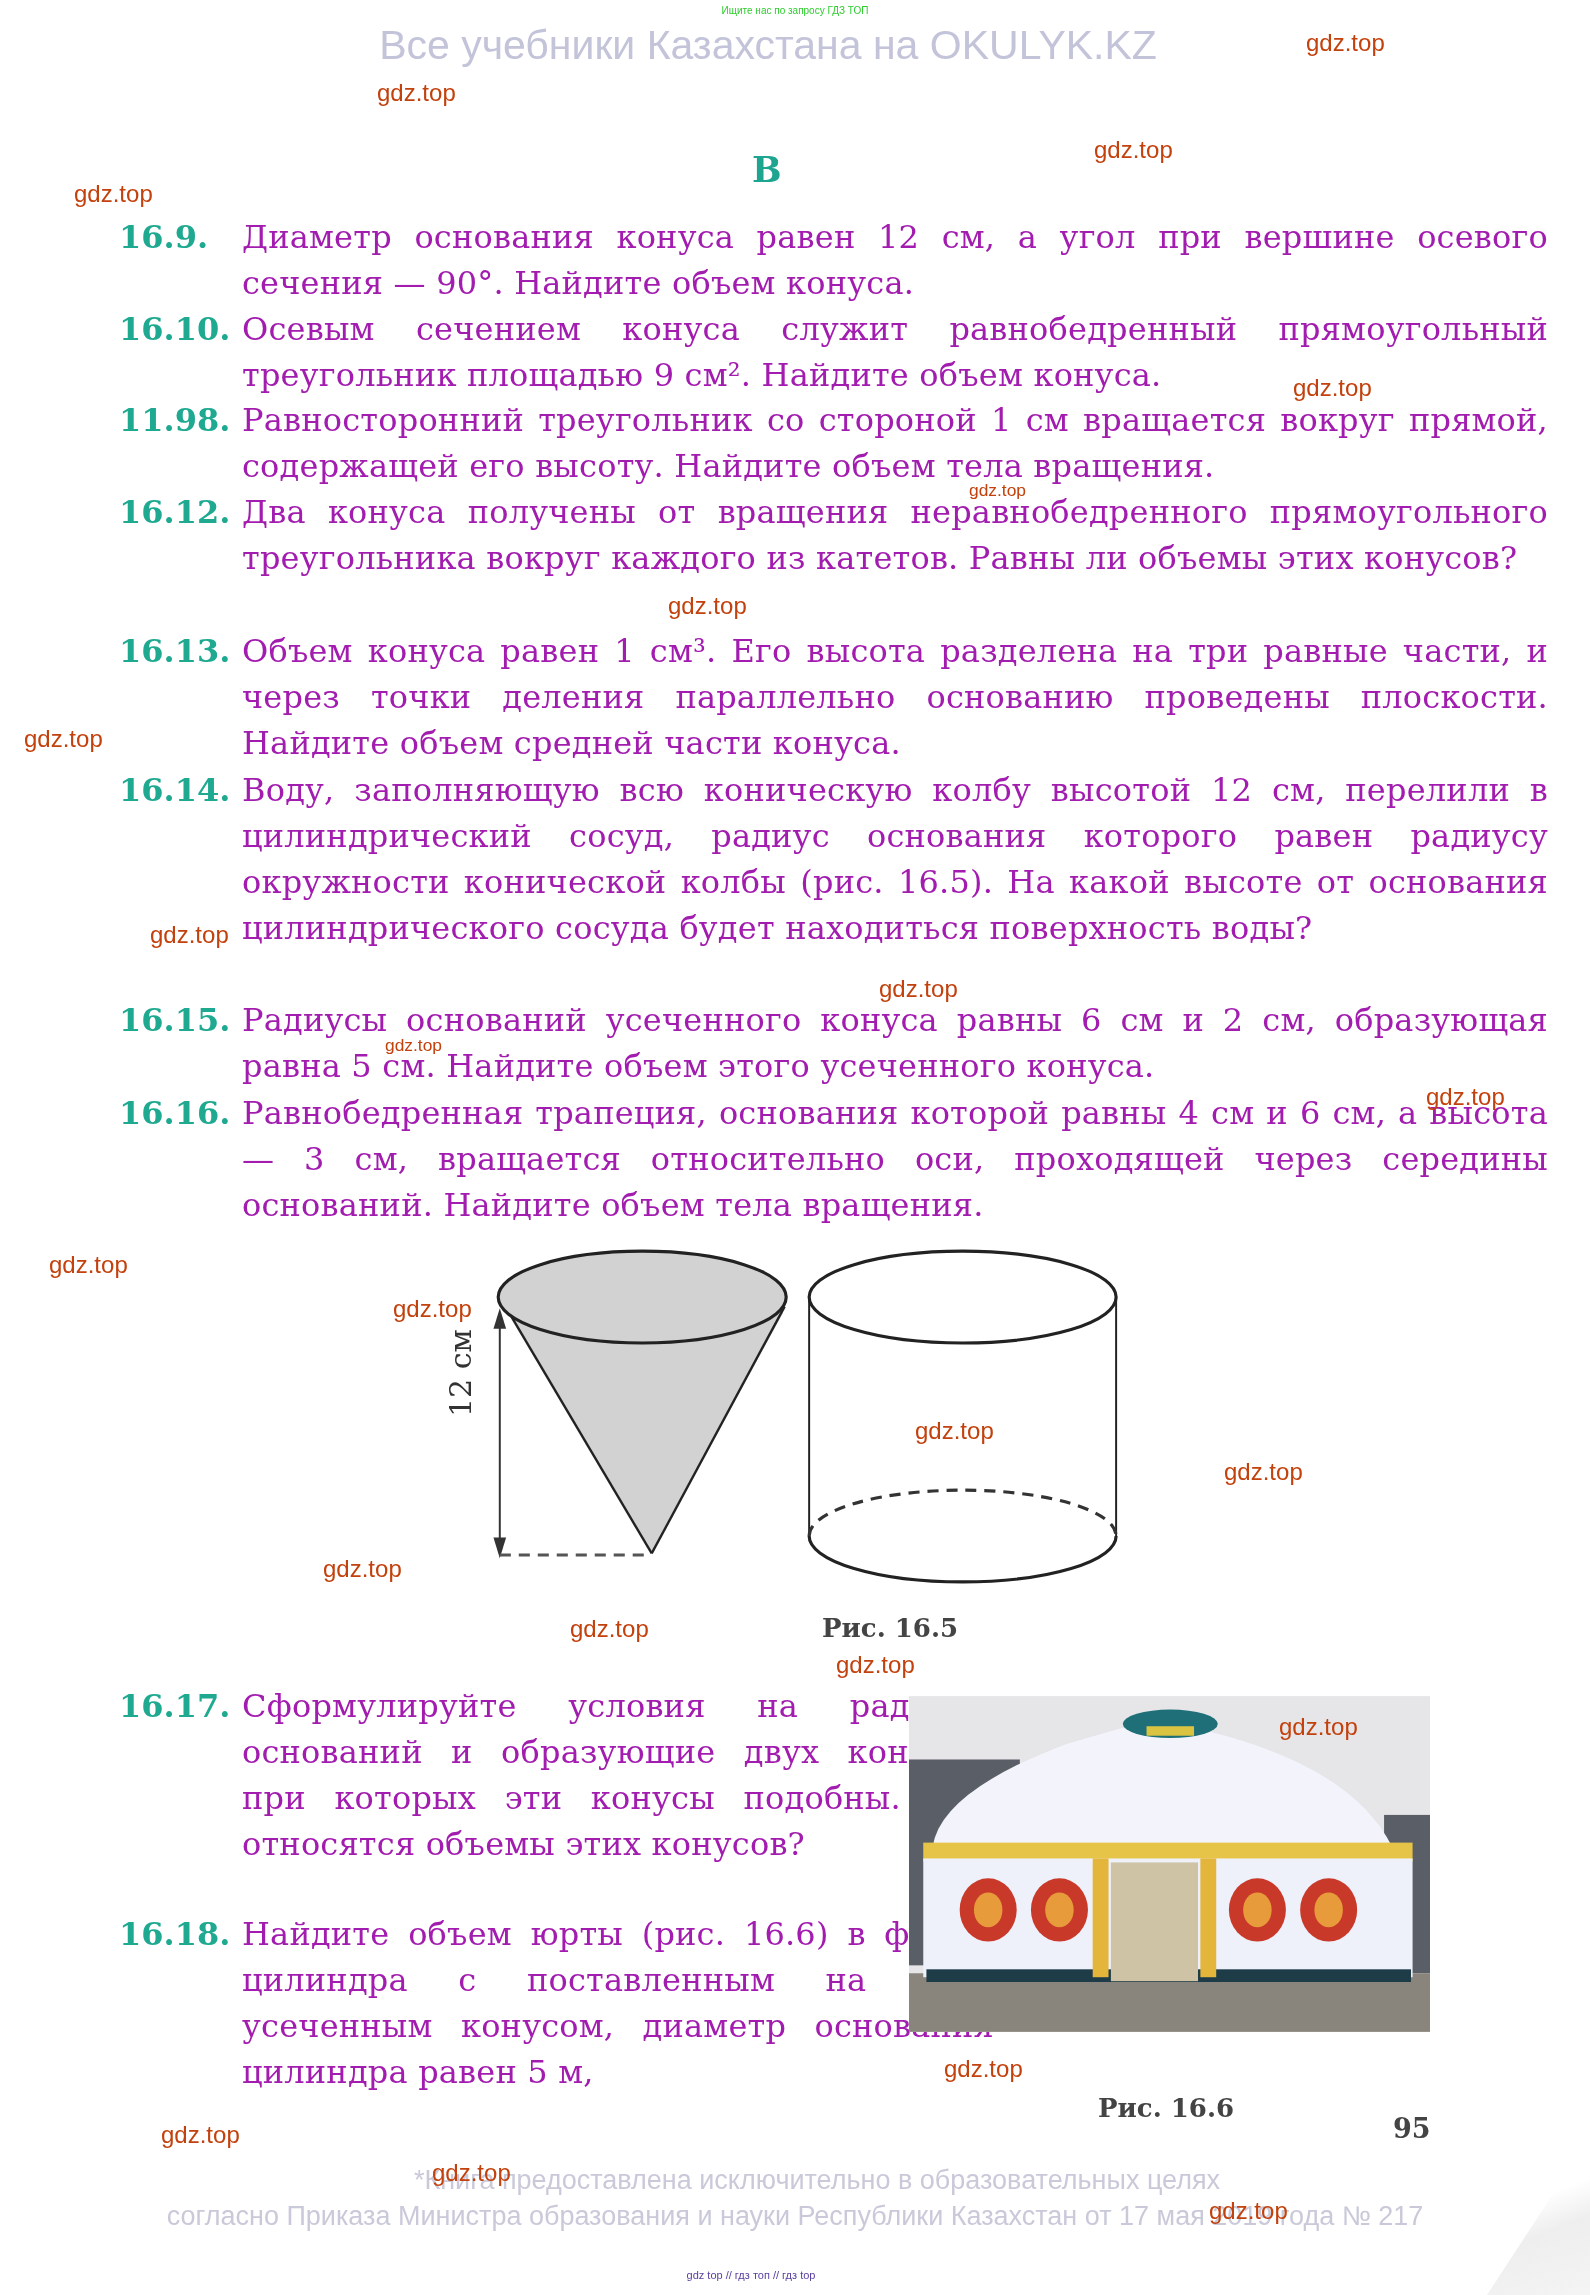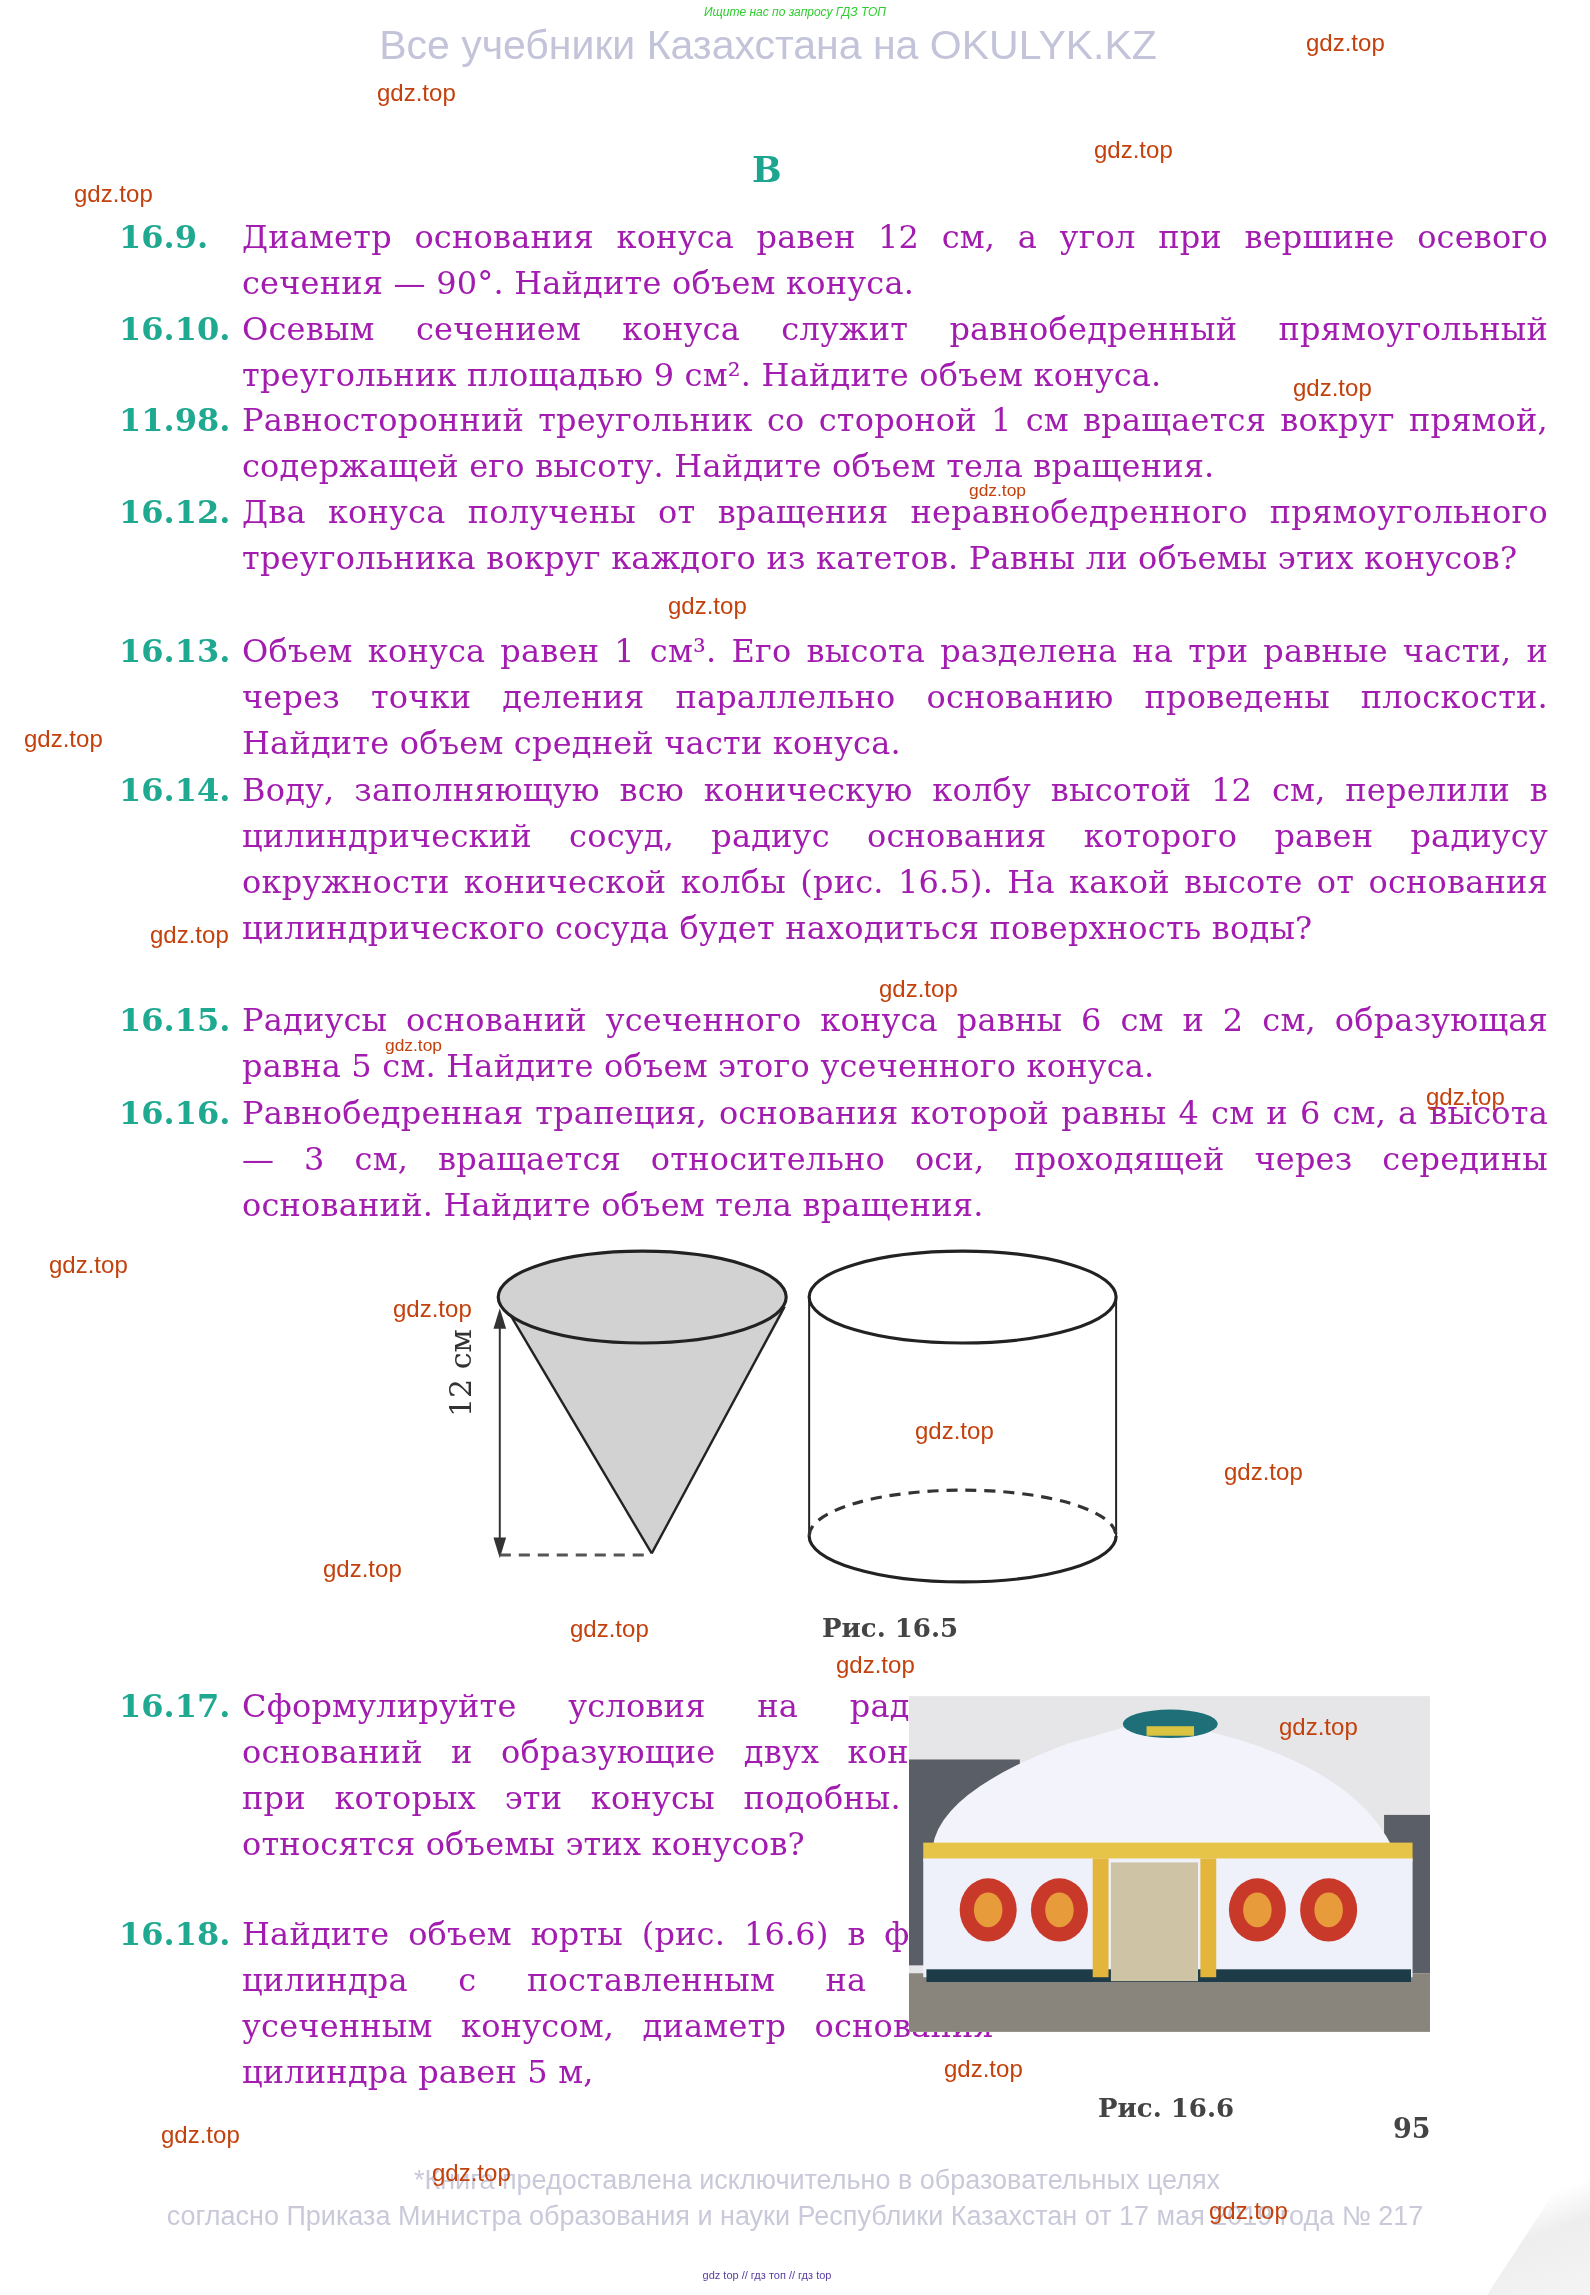--- a/index.html
+++ b/index.html
@@ -1,30 +1,30 @@
 <!DOCTYPE html>
 <html style="font-size:12.7px"><head>
 <meta charset="utf-8">
 <style>
   html,body{margin:0;padding:0;background:#fff;}
   body{width:1590px;height:2295px;position:relative;overflow:hidden;font-family:"DejaVu Serif",serif;color:#2b2b2b;}
   .abs{position:absolute;}
   .wm{position:absolute;font-family:"Liberation Sans",sans-serif;font-size:24px;color:#c2410c;white-space:nowrap;}
   .wm.sm{font-size:17.4px;}
-  .topnote{left:0;width:1590px;top:4.7px;text-align:center;font-family:"Liberation Sans",sans-serif;font-size:12px;color:#2ecc2e;font-style:italic;}
+  .topnote{left:0;width:1590px;top:4.7px;text-align:center;font-family:"Liberation Sans",sans-serif;font-size:10px;color:#2ecc2e;}
   .banner{left:0;width:1536px;top:22px;text-align:center;font-family:"Liberation Sans",sans-serif;font-size:41px;color:#c3c3d9;}
   .section{left:752px;top:149px;font-family:"DejaVu Serif",serif;font-weight:bold;font-size:35px;color:#1ea58f;}
   .prob{position:absolute;left:119px;width:1310px;}
   .prob .num{position:absolute;left:0;width:115px;text-align:left;font-weight:bold;font-size:32px;color:#1fa991;line-height:46px;}
   .prob .txt{position:absolute;left:123px;width:1306px;font-size:32px;line-height:46px;text-align:justify;text-align-last:left;color:#a21caf;letter-spacing:0.2px;}
   .prob.half .txt{width:752px;}
   .caption{font-family:"DejaVu Serif",serif;font-weight:bold;font-size:26px;color:#444;}
   .footer1{left:0;width:1590px;top:2165px;text-align:center;font-family:"Liberation Sans",sans-serif;font-size:27px;color:#c9c9da;padding-left:22px;}
   .footer2{left:0;width:1590px;top:2201px;text-align:center;font-family:"Liberation Sans",sans-serif;font-size:27px;color:#c9c9da;}
-  .footer3{left:16px;width:1502px;top:2269px;text-align:center;font-family:"Liberation Sans",sans-serif;font-size:11px;color:#5a3ea0;}
+  .footer3{left:0;width:1502px;top:2269px;text-align:center;font-family:"Liberation Sans",sans-serif;font-size:11px;color:#5a3ea0;}
   .pagenum{left:1393px;top:2113px;font-family:"DejaVu Serif",serif;font-weight:bold;font-size:27px;color:#444;}
   .corner{right:0;bottom:0;width:103px;height:158px;background:linear-gradient(160deg,#fff 40%,#eee 60%,#f4f4f4 100%);clip-path:polygon(100% 0,100% 100%,0 100%);}
 </style>
 </head>
 <body>
 
 <div class="abs topnote">Ищите нас по запросу ГДЗ ТОП</div>
 <div class="abs banner">Все учебники Казахстана на OKULYK.KZ</div>
 <div class="abs section">B</div>
 

